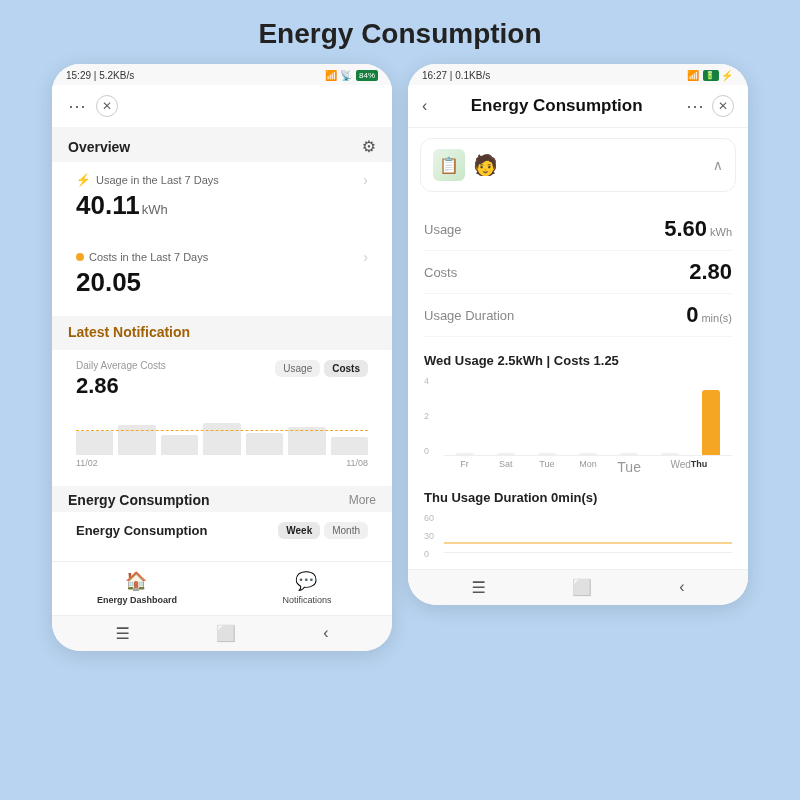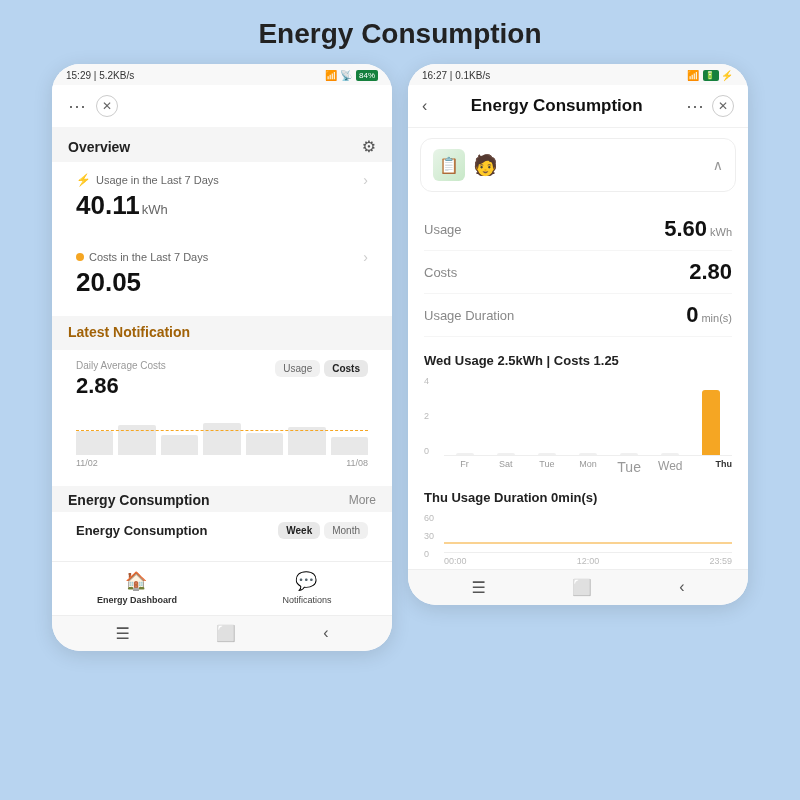--- a/index.html
+++ b/index.html
@@ -591,42 +591,37 @@
           <div class="day-col">
             <div class="day-bar highlight" style="height:65px;"></div>
           </div>
         </div>
         <div style="display:flex; gap:0; padding-top:3px;">
           <div style="flex:1;text-align:center;font-size:9px;color:#999;">Fr</div>
           <div style="flex:1;text-align:center;font-size:9px;color:#999;">Sat</div>
           <div style="flex:1;text-align:center;font-size:9px;color:#999;">Tue</div>
           <div style="flex:1;text-align:center;font-size:9px;color:#999;">Mon</div>
           <div style="flex:1;text-align:center;font-size:14px;color:#999;">Tue</div>
-          <div style="flex:1;text-align:center;font-size:12px;color:#999;">Wed</div>
-          <div style="flex:1;text-align:right;font-size:9px;color:#333;font-weight:700;">Thu</div>
+          <div style="flex:1;text-align:right;font-size:10px;color:#999;">Wed</div>
+          <div style="flex:1;text-align:left;font-size:9px;color:#333;font-weight:700;">Thu</div>
         </div>
       </div>
     </div>
 
     <div class="chart-title">Thu Usage Duration 0min(s)</div>
     <div class="duration-chart">
       <div class="y-labels2">
         <span>60</span>
         <span>30</span>
         <span>0</span>
       </div>
       <div style="padding-left:20px;">
         <div class="duration-line-wrap">
           <div class="duration-line"></div>
         </div>
-        <div class="x-labels">
-          <span>00:00</span>
-          <span>12:00</span>
-          <span>23:59</span>
-        </div>
       </div>
     </div>
 
     <div class="system-nav" style="margin-top:auto;">
       <span class="sys-btn">☰</span>
       <span class="sys-btn">⬜</span>
       <span class="sys-btn">‹</span>
     </div>
   </div>
 

